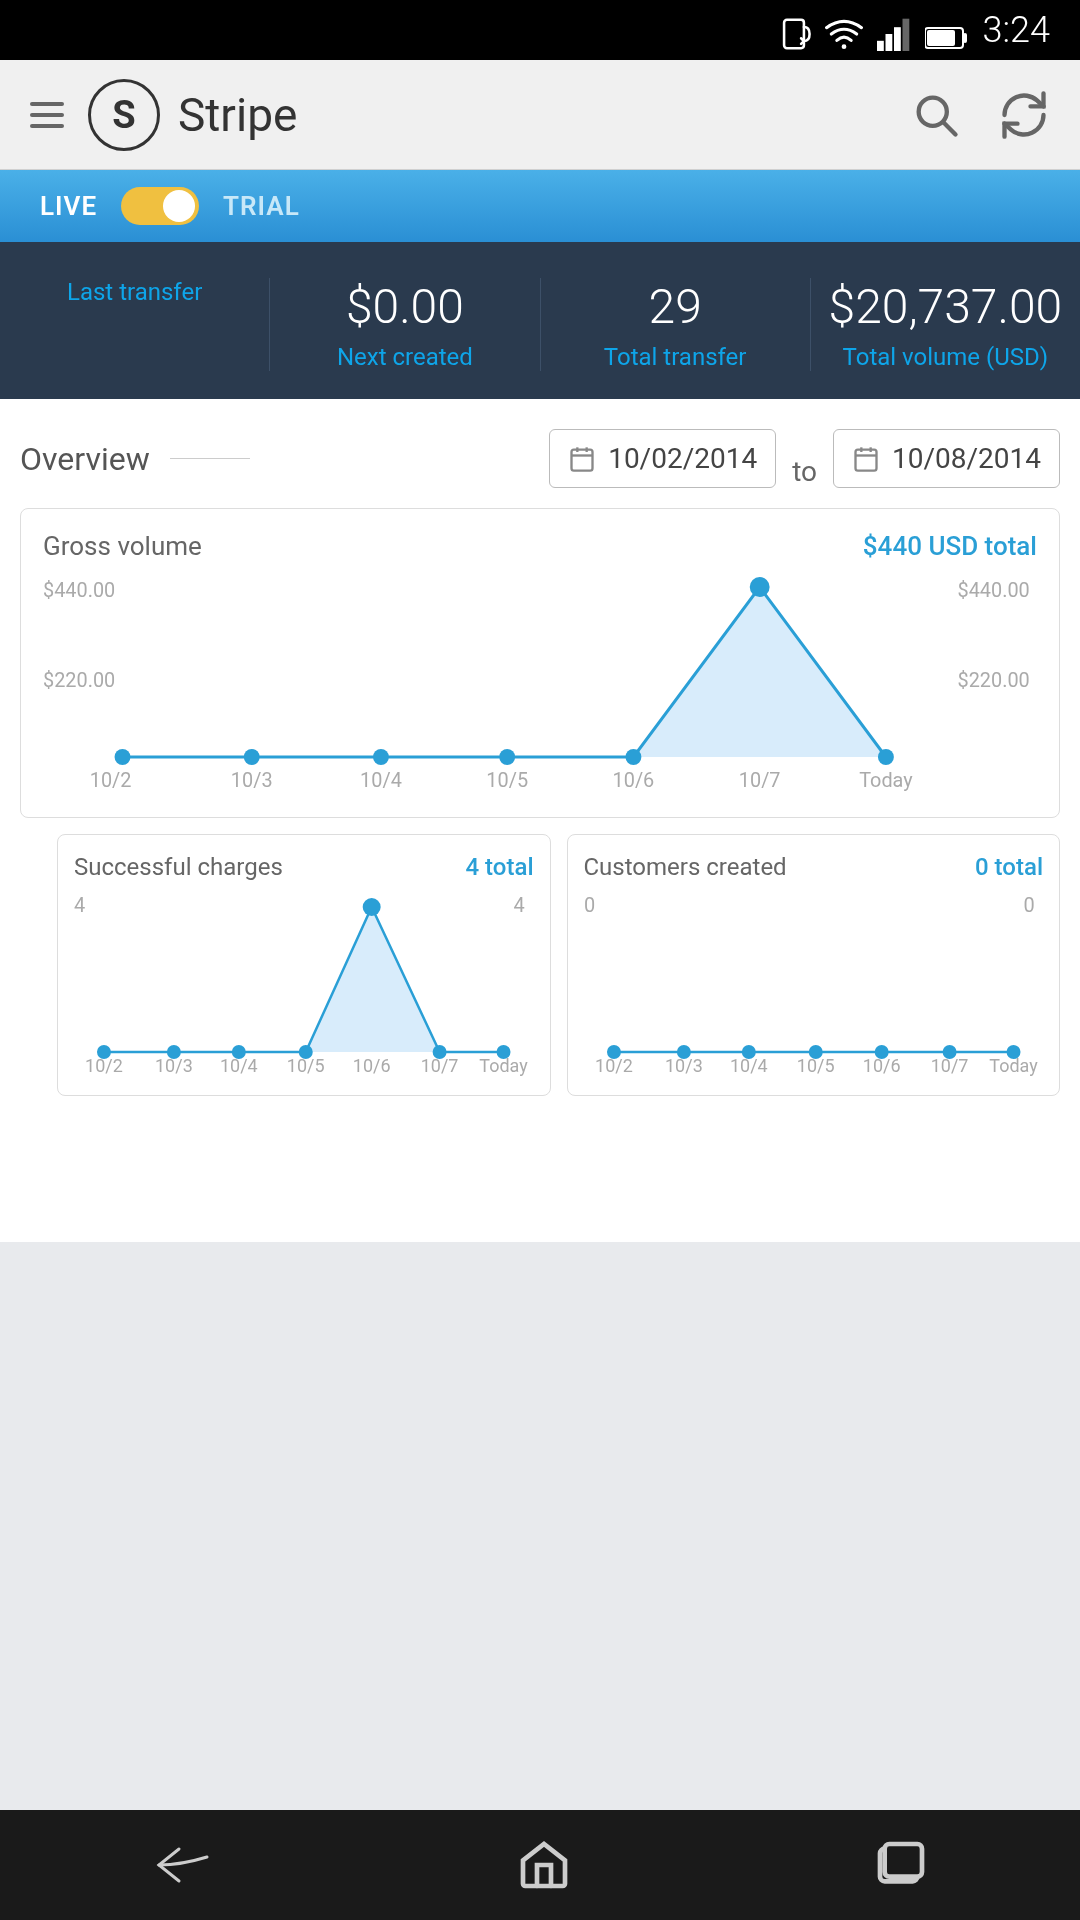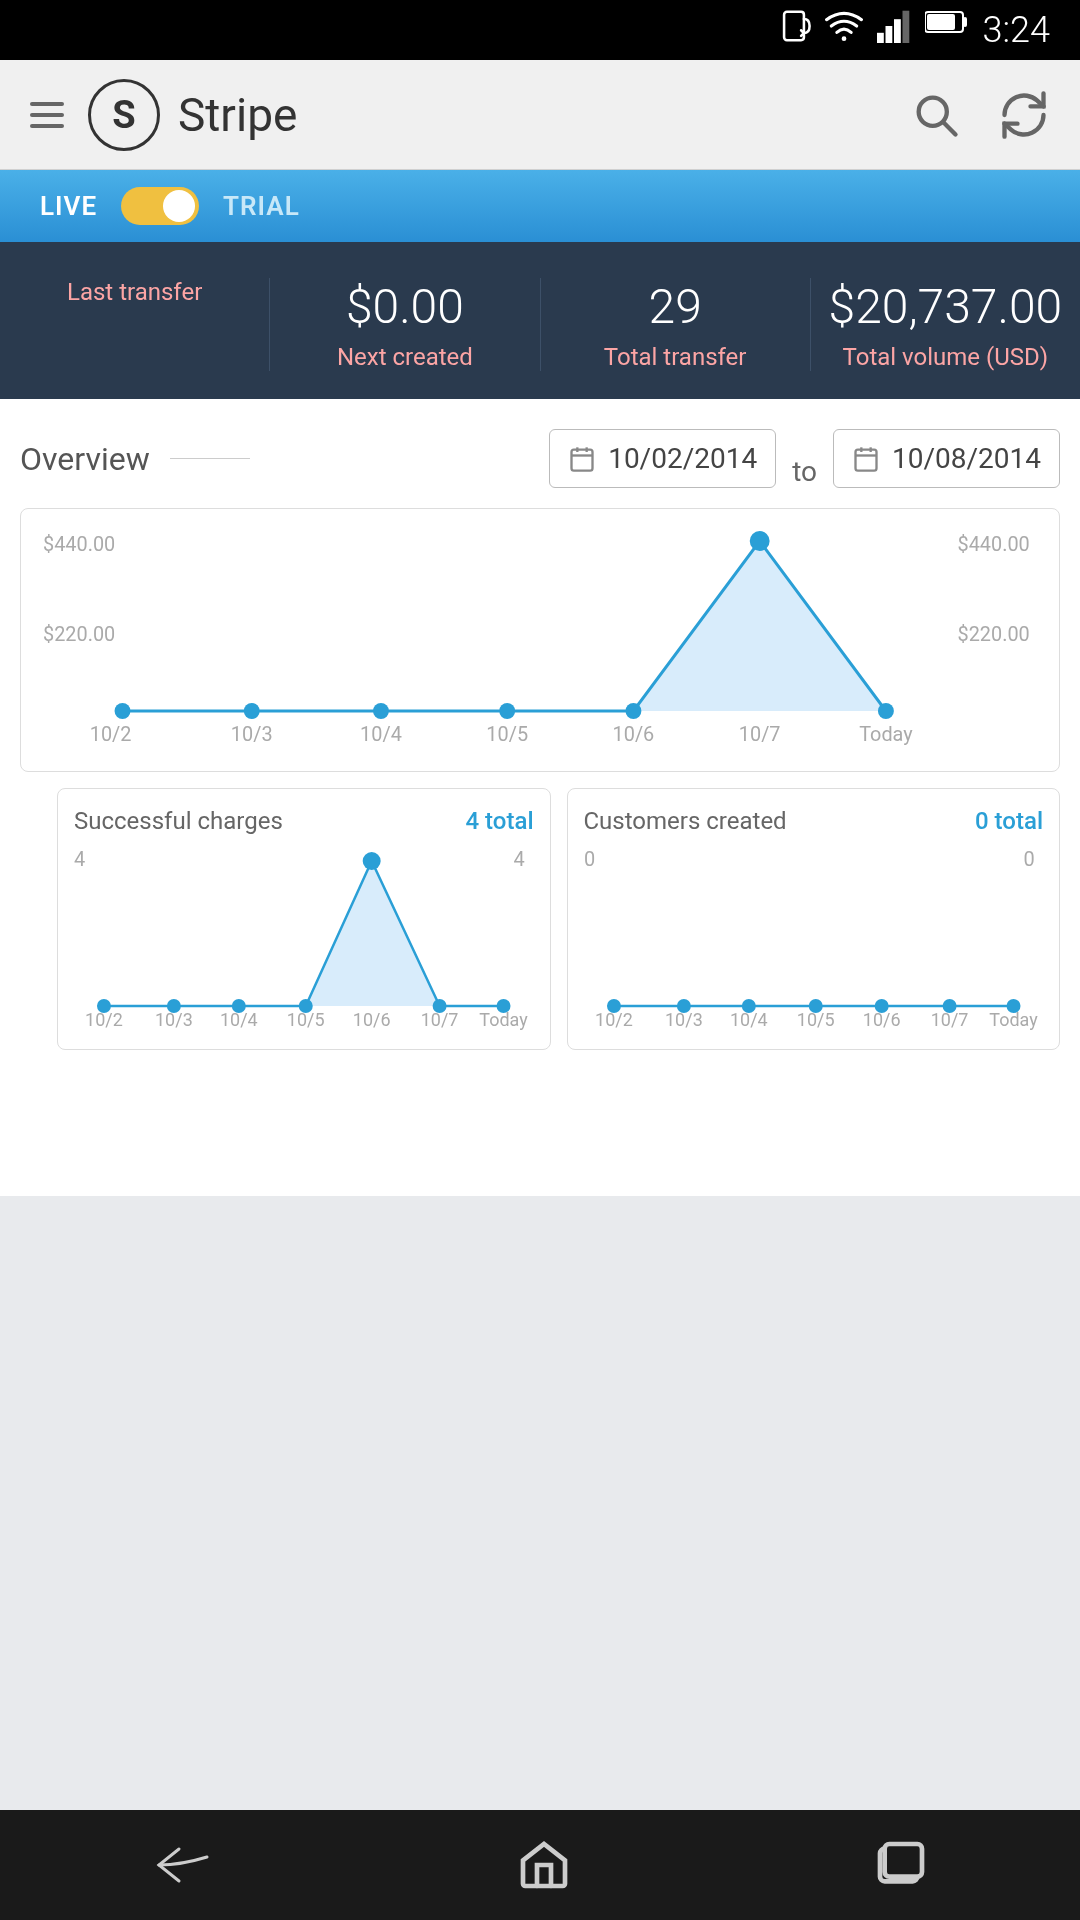--- a/index.html
+++ b/index.html
@@ -22,21 +22,21 @@
       padding: 0 30px;
       gap: 18px;
     }
     .status-bar .time {
       color: white;
       font-size: 36px;
       font-weight: 300;
     }
     .status-icons {
       display: flex;
-      align-items: flex-start;
+      align-items: flex-end;
       gap: 14px;
     }
 
     
     .app-header {
       background: #f0f0f0;
       height: 110px;
       display: flex;
       align-items: center;
       padding: 0 30px;
@@ -136,21 +136,21 @@
     .stat-item:last-child { border-right: none; }
     .stat-value {
       font-size: 48px;
       font-weight: 300;
       color: #ffffff;
       display: block;
       margin-bottom: 8px;
     }
     .stat-label {
       font-size: 24px;
-      color: #fca5a5;
+      color: #0ea5e9;
     }
 
     
     .overview-section {
       background: #ffffff;
       padding: 30px 20px 0;
     }
     .overview-header {
       display: flex;
       align-items: center;
@@ -374,20 +374,24 @@
           <line x1="3" y1="9" x2="21" y2="9"></line>
           <line x1="8" y1="2" x2="8" y2="6"></line>
           <line x1="16" y1="2" x2="16" y2="6"></line>
         </svg>
         <span class="date-text">10/08/2014</span>
       </div>
     </div>
   </div>
 
   <div class="chart-card">
+    <div class="chart-header">
+      <span class="chart-title">Gross volume</span>
+      <span class="chart-total">$440 USD total</span>
+    </div>
     <div class="chart-svg-wrap">
       <svg width="100%" height="220" viewBox="0 0 1000 220" preserveAspectRatio="none">
 
         <text x="0" y="20" class="y-label" font-size="22" fill="#aaa">$440.00</text>
         <text x="0" y="110" class="y-label" font-size="22" fill="#aaa">$220.00</text>
 
         <text x="920" y="20" class="y-label" font-size="22" fill="#aaa">$440.00</text>
         <text x="920" y="110" class="y-label" font-size="22" fill="#aaa">$220.00</text>
 
         <polygon points="80,180 210,180 340,180 467,180 594,180 721,10 848,180" fill="rgba(100,180,240,0.25)"></polygon>

